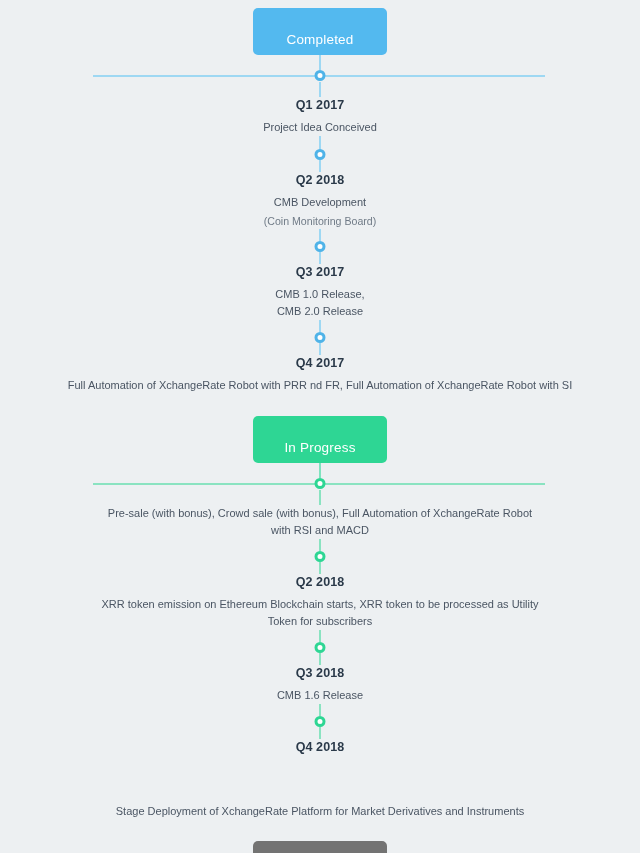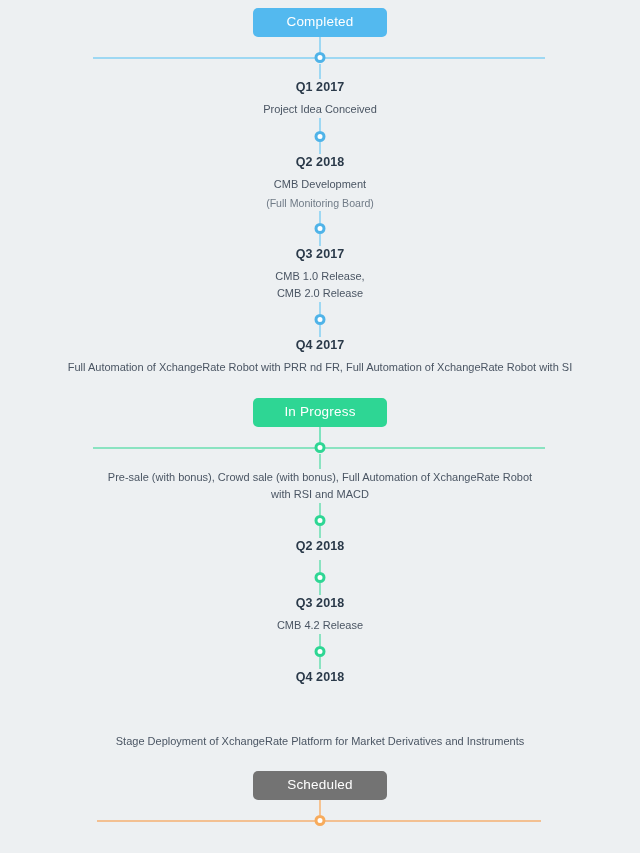--- a/index.html
+++ b/index.html
@@ -30,21 +30,21 @@
   .badge-row {
     display: flex;
     justify-content: center;
     align-items: flex-start;
     position: relative;
   }
   .badge {
     display: block;
     width: 134px;
     text-align: center;
-    padding: 6px 0 7px 0;
+    padding: 24px 0 7px 0;
     border-radius: 5px;
     color: #ffffff;
     font-size: 13.5px;
     line-height: 16px;
     letter-spacing: .2px;
     font-weight: 400;
     box-sizing: border-box;
   }
   .badge.completed  { background: #53b9ef; }
   .badge.inprogress { background: #2ed694; }
@@ -156,21 +156,21 @@
     </div>
 
     <div class="stem completed" style="height:13px;"></div>
     <div class="node-inline-wrap">
       <div class="node completed"></div>
     </div>
     <div class="stem completed" style="height:12px;"></div>
     <div class="milestone">
       <div class="ms-quarter">Q2 2018</div>
       <div class="ms-desc narrow">CMB Development</div>
-      <div class="ms-sub">(Full Monitoring Board)</div>
+      <div class="ms-sub">(Coin Monitoring Board)</div>
     </div>
 
     <div class="stem completed" style="height:12px;"></div>
     <div class="node-inline-wrap">
       <div class="node completed"></div>
     </div>
     <div class="stem completed" style="height:12px;"></div>
     <div class="milestone">
       <div class="ms-quarter">Q3 2017</div>
       <div class="ms-desc narrow" style="white-space:pre-line;">CMB 1.0 Release,
@@ -205,30 +205,31 @@
       <div class="ms-desc" style="max-width:446px;">Pre-sale (with bonus), Crowd sale (with bonus), Full Automation of XchangeRate Robot with RSI and MACD</div>
     </div>
 
     <div class="stem inprogress" style="height:12px;"></div>
     <div class="node-inline-wrap">
       <div class="node inprogress"></div>
     </div>
     <div class="stem inprogress" style="height:12px;"></div>
     <div class="milestone">
       <div class="ms-quarter">Q2 2018</div>
+      <div class="ms-desc" style="max-width:440px;">XRR token emission on Ethereum Blockchain starts, XRR token to be processed as Utility Token for subscribers</div>
     </div>
 
     <div class="stem inprogress" style="height:12px;"></div>
     <div class="node-inline-wrap">
       <div class="node inprogress"></div>
     </div>
     <div class="stem inprogress" style="height:12px;"></div>
     <div class="milestone">
       <div class="ms-quarter">Q3 2018</div>
-      <div class="ms-desc narrow">CMB 4.2 Release</div>
+      <div class="ms-desc narrow">CMB 1.6 Release</div>
     </div>
 
     <div class="stem inprogress" style="height:12px;"></div>
     <div class="node-inline-wrap">
       <div class="node inprogress"></div>
     </div>
     <div class="stem inprogress" style="height:12px;"></div>
     <div class="milestone">
       <div class="ms-quarter">Q4 2018</div>
       <div class="ms-desc" style="max-width:500px;margin-top:47px;">Stage Deployment of XchangeRate Platform for Market Derivatives and Instruments</div>

